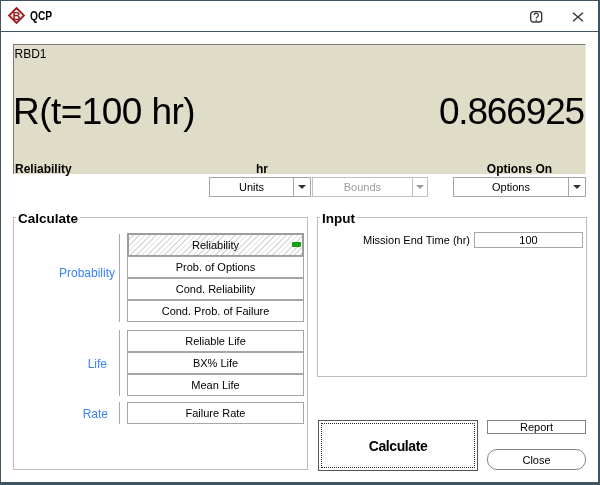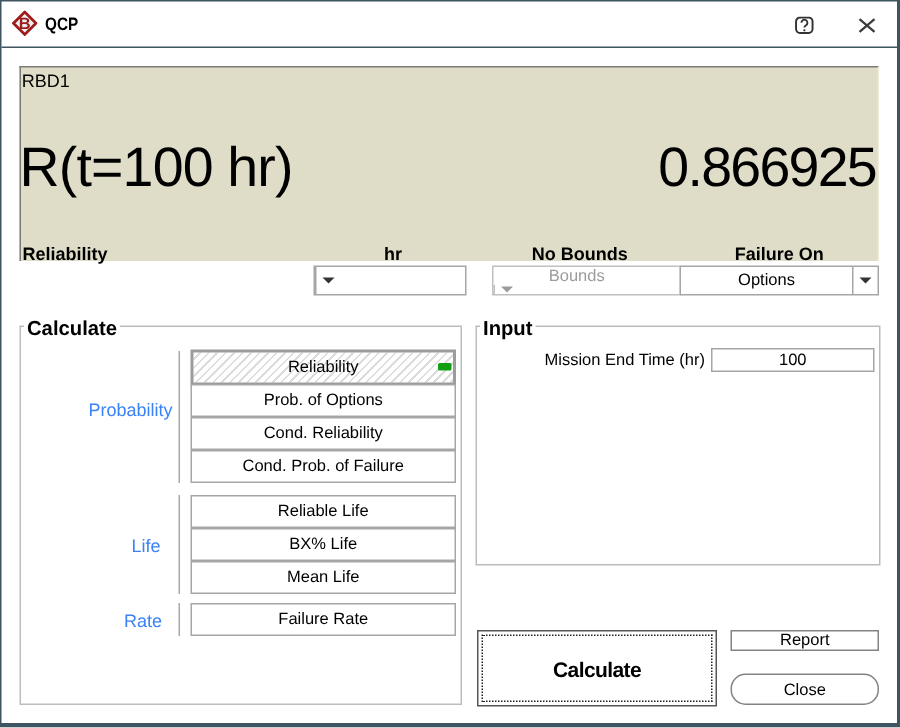--- a/index.html
+++ b/index.html
@@ -55,30 +55,30 @@
     <line x1="11" y1="0.8" x2="1" y2="9.2" stroke="#3a3a3a" stroke-width="1.5"></line>
   </svg>
   <div class="abs" id="titlesep"></div>
 
   <div class="abs" id="panel">
     <div class="abs" id="rbd1">RBD1</div>
     <div class="abs" id="bigleft">R(t=100 hr)</div>
     <div class="abs" id="bigright">0.866925</div>
     <div class="abs cap" style="left:1px;">Reliability</div>
     <div class="abs cap" style="left:203px; width:90px; text-align:center;">hr</div>
-    <div class="abs cap" style="left:327.5px; width:90px; text-align:center;">No Bounds</div>
-    <div class="abs cap" style="left:460.5px; width:90px; text-align:center;">Failure On</div>
+    <div class="abs cap" style="left:460.5px; width:90px; text-align:center;">Options On</div>
   </div>
 
   <div class="abs drop" style="left:209px; width:102px;">
+    <div class="main" style="width:83px;">Units</div>
     <div class="arr" style="width:17px;">
       <div class="tri"></div>
     </div>
   </div>
-  <div class="abs drop" style="left:328px; width:126px; border-color:#c0c0c0; color:#9b9b9b;flex-direction:column;">
+  <div class="abs drop" style="left:312px; width:116px; border-color:#c0c0c0; color:#9b9b9b;">
     <div class="main" style="width:111px;">Bounds</div>
     <div class="arr" style="width:17px; border-color:#c0c0c0;">
       <div class="tri" style="border-top-color:#9b9b9b;"></div>
     </div>
   </div>
   <div class="abs drop" style="left:453px; width:133px;">
     <div class="main" style="width:114px;">Options</div>
     <div class="arr" style="width:17px;">
       <div class="tri"></div>
     </div>

